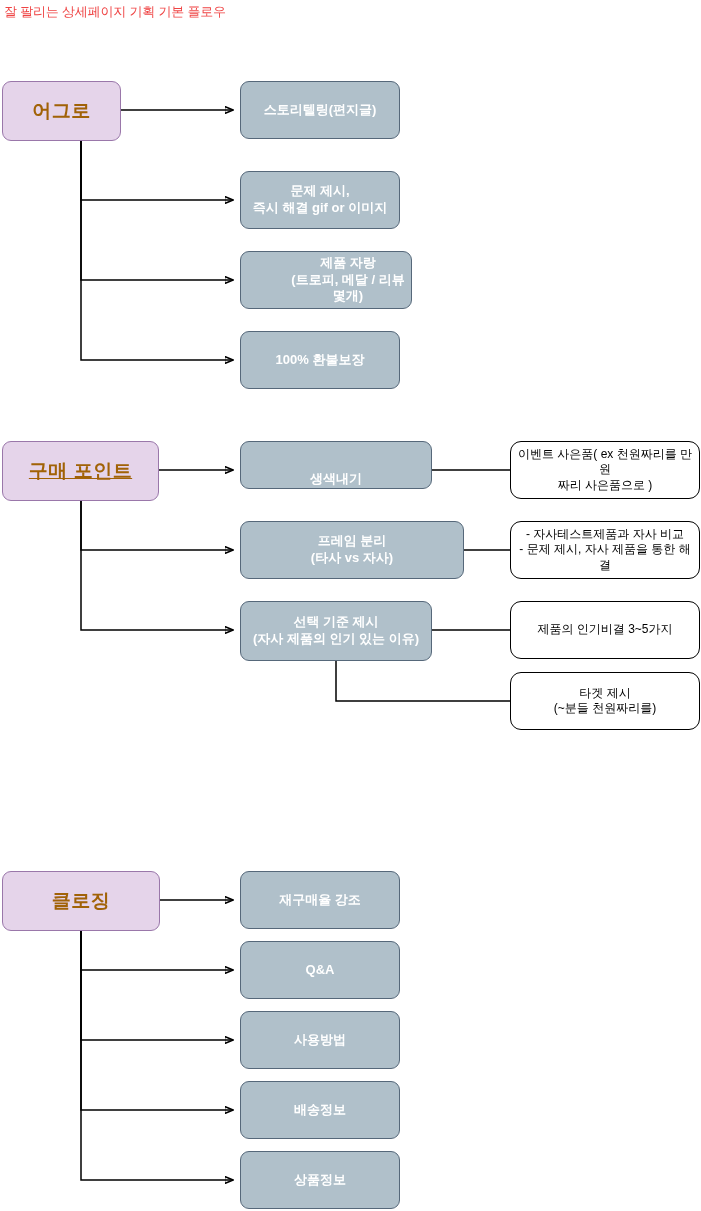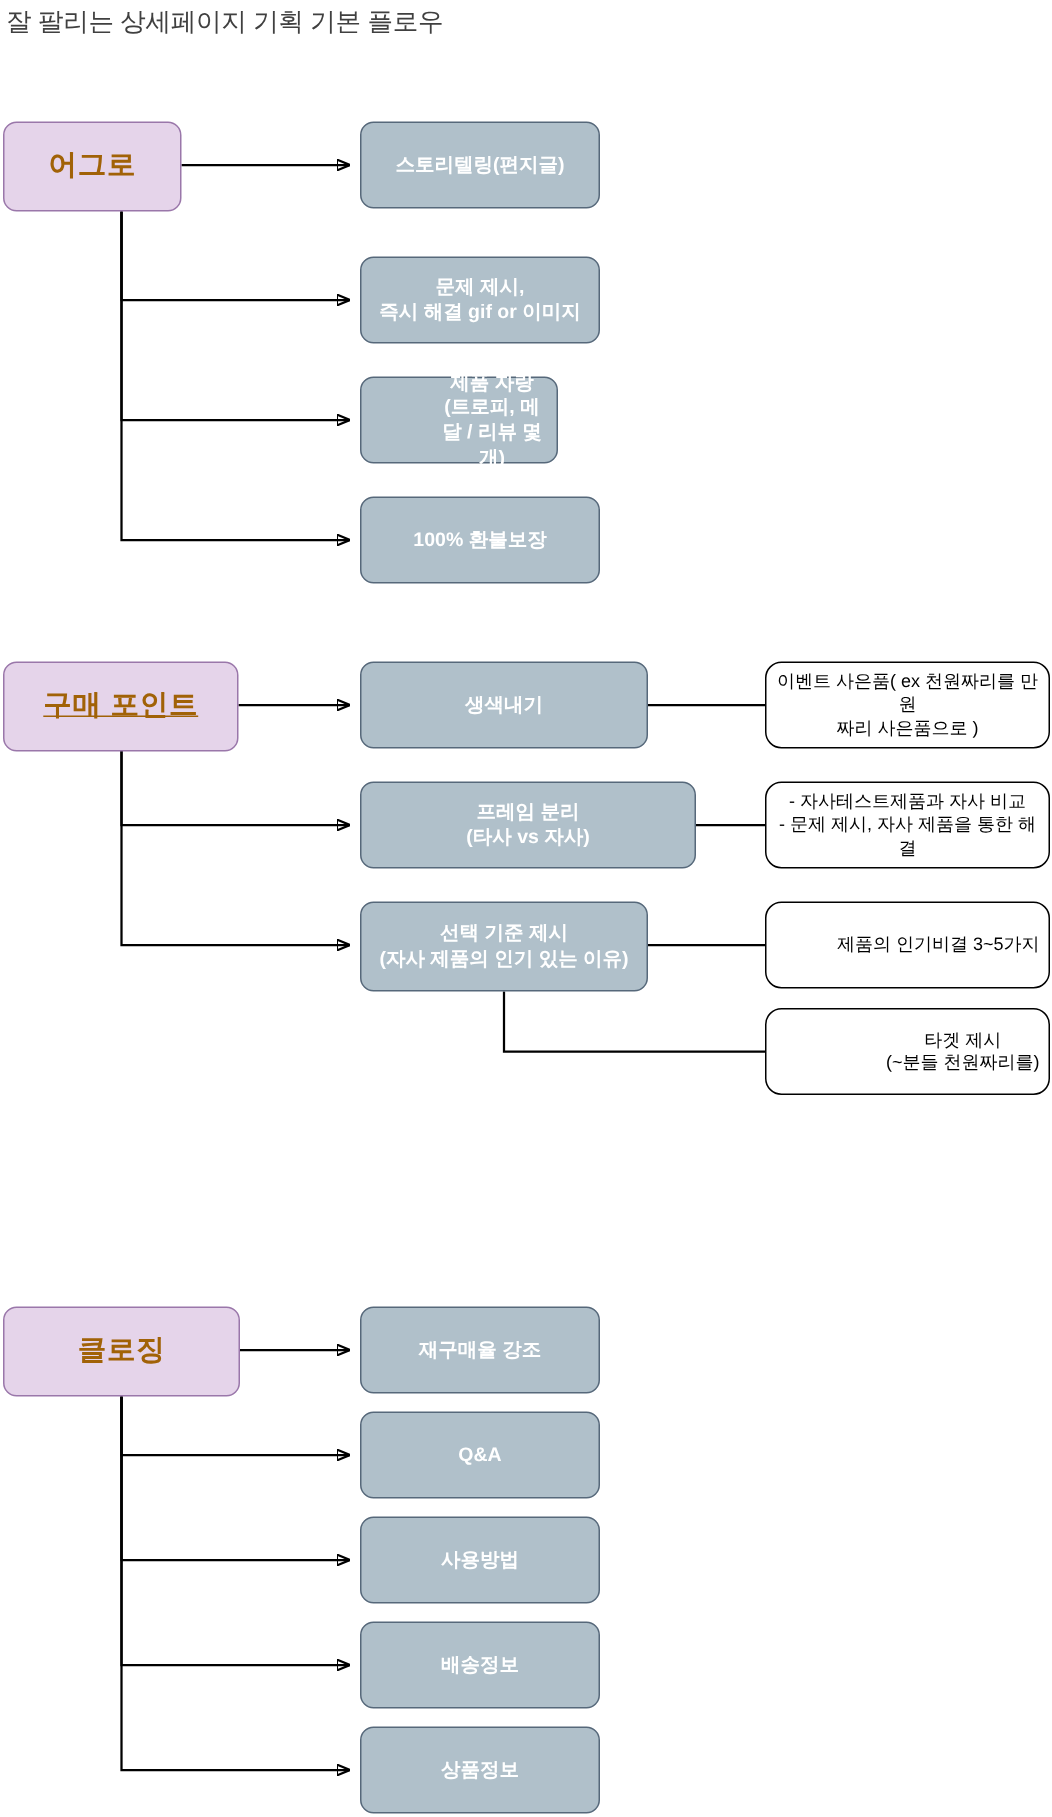--- a/index.html
+++ b/index.html
@@ -12,22 +12,22 @@
     position: relative;
     font-family: "Liberation Sans", "DejaVu Sans", sans-serif;
     overflow: hidden;
   }
 
   #canvas { position: absolute; inset: 0; }
 
   .title {
     position: absolute;
     left: 4px; top: 3px;
-    font-size: 17px;
-    color: #404040;
+    font-size: 13px;
+    color: #ef4444;
     letter-spacing: -0.2px;
     white-space: nowrap;
     text-align: right;
   }
 
   
   .node {
     position: absolute;
     display: flex;
     align-items: center;
@@ -54,21 +54,20 @@
     font-weight: 700;
   }
 
   .node-note {
     background: #ffffff;
     border: 1.4px solid #000000;
     color: #000000;
     font-size: 12px;
     font-weight: 400;
     border-radius: 11px;
-    justify-content: flex-end;
   }
 
   .node > span { display: block; padding: 0 6px; }
 
   
   svg.links {
     position: absolute;
     left: 0; top: 0;
     width: 701px; height: 1211px;
     pointer-events: none;
@@ -118,36 +117,36 @@
     <span>스토리텔링(편지글)</span>
   </div>
 
   <div class="node node-main" style="left:240px; top:171px; width:160px; height:58px;">
     <span>
       <span>문제 제시,</span><br>
       <span>즉시 해결 gif or 이미지</span>
     </span>
   </div>
 
-  <div class="node node-main" style="left:240px; top:251px; width:132px; height:58px;padding-left:44px;">
+  <div class="node node-main" style="left:240px; top:251px; width:172px; height:58px;padding-left:44px;">
     <span>
       <span>제품 자랑</span><br>
       <span>(트로피, 메달 / 리뷰 몇개)</span>
     </span>
   </div>
 
   <div class="node node-main" style="left:240px; top:331px; width:160px; height:58px;">
     <span>100% 환불보장</span>
   </div>
 
   <div class="node node-root" style="left:2px; top:441px; width:157px; height:60px;text-decoration:underline;">
     <span>구매 포인트</span>
   </div>
 
-  <div class="node node-main" style="left:240px; top:441px; width:192px; height:58px;">
+  <div class="node node-main" style="left:240px; top:441px; width:192px; height:48px;align-items:flex-end;">
     <span>생색내기</span>
   </div>
   <div class="node node-note" style="left:510px; top:441px; width:190px; height:58px;">
     <span>
       <span>이벤트 사은품( ex 천원짜리를 만원</span><br>
       <span>짜리 사은품으로 )</span>
     </span>
   </div>
 
   <div class="node node-main" style="left:240px; top:521px; width:224px; height:58px;">

